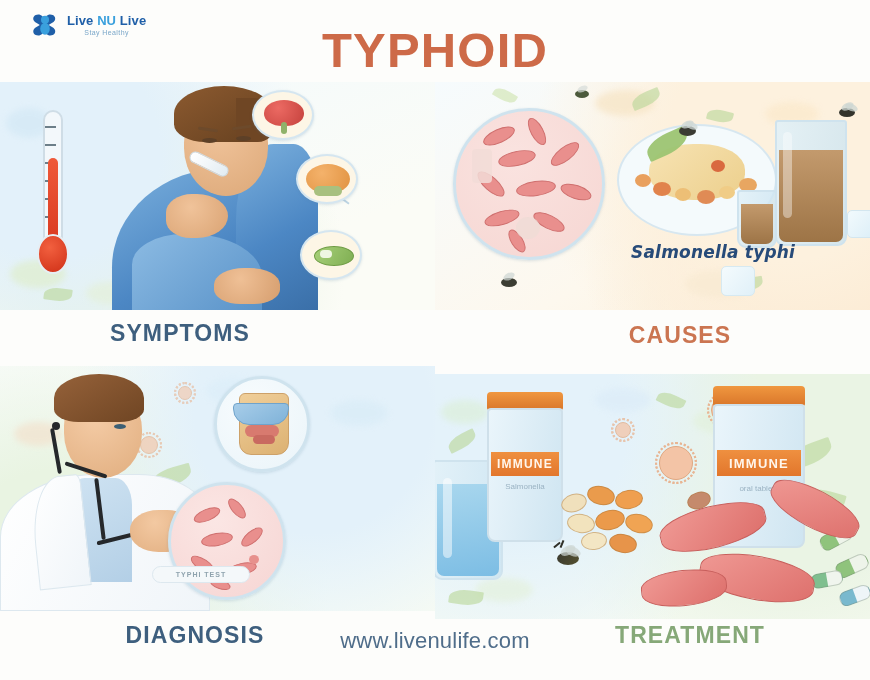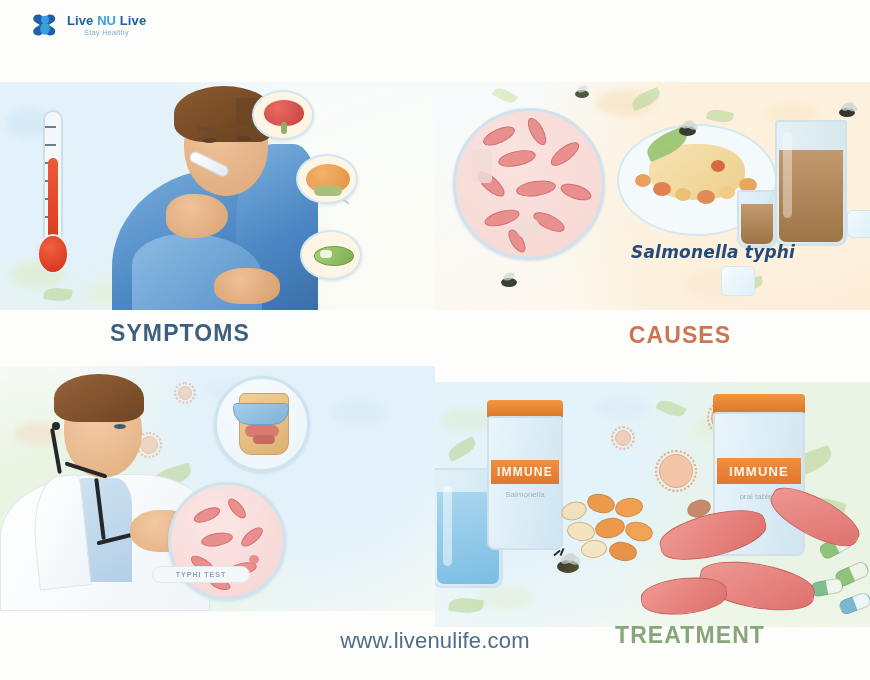--- a/index.html
+++ b/index.html
@@ -39,21 +39,21 @@
     font-size: 49px; font-weight: bold;
     letter-spacing: 1.2px;
     color: #cd6a48;
   }
 
   
   .panel { position: absolute; overflow: hidden; }
   #p-symptoms  { left: 0;    top: 82px;  width: 435px; height: 228px; }
   #p-causes    { left: 435px; top: 82px;  width: 435px; height: 228px; }
   #p-diagnosis { left: 0;    top: 366px; width: 435px; height: 245px; }
-  #p-treatment { left: 435px; top: 382px; width: 435px; height: 245px; }
+  #p-treatment { left: 435px; top: 374px; width: 435px; height: 245px; }
 
   .label {
     position: absolute;
     font-size: 23px; font-weight: bold; letter-spacing: 1.1px;
     text-align: center;
   }
   #l-symptoms  { left: 0;    top: 320px; width: 360px; color: #3e5f7e; }
   #l-causes    { left: 520px; top: 322px; width: 320px; color: #cb7551; }
   #l-diagnosis { left: 0;    top: 622px; width: 390px; color: #3e5f7e; }
   #l-treatment { left: 500px; top: 622px; width: 380px; color: #86a878; }
@@ -257,20 +257,21 @@
         <circle cx="20" cy="13" r="5.4" fill="#3aa0dd"></circle>
         <ellipse cx="20" cy="25" rx="6.4" ry="8" fill="#3aa0dd"></ellipse>
       </svg>
     </div>
     <div class="logo-text">
       <div class="logo-name"><span>Live </span><span class="hl">NU</span><span> Live</span></div>
       <div class="logo-tag">Stay Healthy</div>
     </div>
   </div>
 
+  <div id="title">TYPHOID</div>
 
   <div class="panel" id="p-symptoms">
     <div id="sym-bg"></div>
     <div class="wash">
       <div class="blob" style="left:6px;top:26px;width:46px;height:30px;background:#cfe6f4;opacity:.55"></div>
       <div class="blob" style="left:180px;top:14px;width:54px;height:26px;background:#d9ecf7;opacity:.6"></div>
       <div class="blob" style="left:10px;top:178px;width:56px;height:28px;background:#dfeecd;opacity:.7"></div>
       <div class="blob" style="left:86px;top:200px;width:48px;height:22px;background:#e4f0d6;opacity:.6"></div>
       <div class="leaf" style="left:214px;top:56px;width:26px;height:13px;transform:rotate(-18deg)"></div>
       <div class="leaf" style="left:44px;top:206px;width:28px;height:13px;transform:rotate(8deg)"></div>
@@ -519,17 +520,18 @@
       <div style="position:absolute;width:22px;height:13px;border-radius:50%;background:linear-gradient(120deg,#3a3a30,#55512f);"></div>
       <div style="position:absolute;left:3px;top:-6px;width:16px;height:9px;border-radius:50%;background:#cdd6d3;opacity:.7;transform:rotate(-28deg);"></div>
       <div style="position:absolute;left:8px;top:-5px;width:16px;height:9px;border-radius:50%;background:#cdd6d3;opacity:.7;transform:rotate(22deg);"></div>
       <div style="position:absolute;left:-4px;top:-8px;width:8px;height:2px;background:#2f2f28;transform:rotate(-40deg);"></div>
       <div style="position:absolute;left:1px;top:-9px;width:8px;height:2px;background:#2f2f28;transform:rotate(-68deg);"></div>
     </div>
   </div>
 
   <div class="label" id="l-causes">CAUSES</div>
   <div class="label" id="l-symptoms">SYMPTOMS</div>
+  <div class="label" id="l-diagnosis">DIAGNOSIS</div>
   <div class="label" id="l-treatment">TREATMENT</div>
 
   <div id="site">www.livenulife.com</div>
 
 </div>
 
 </body></html>

